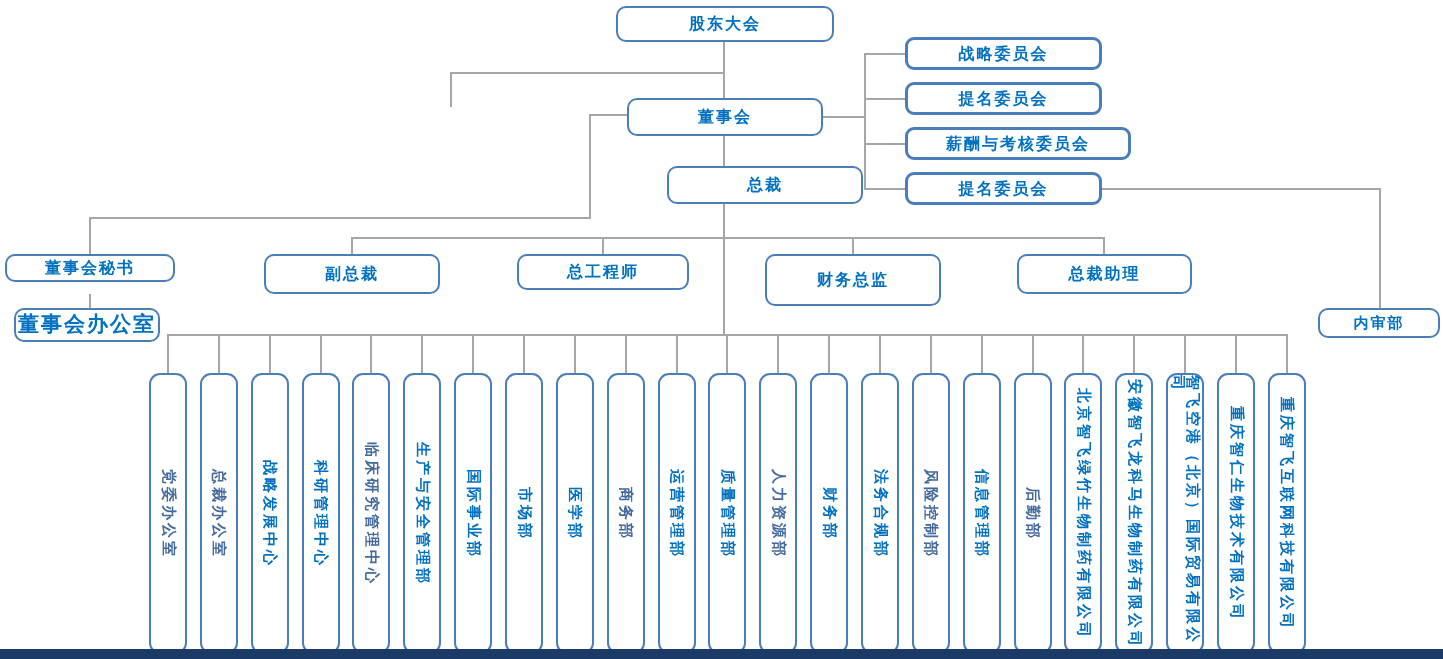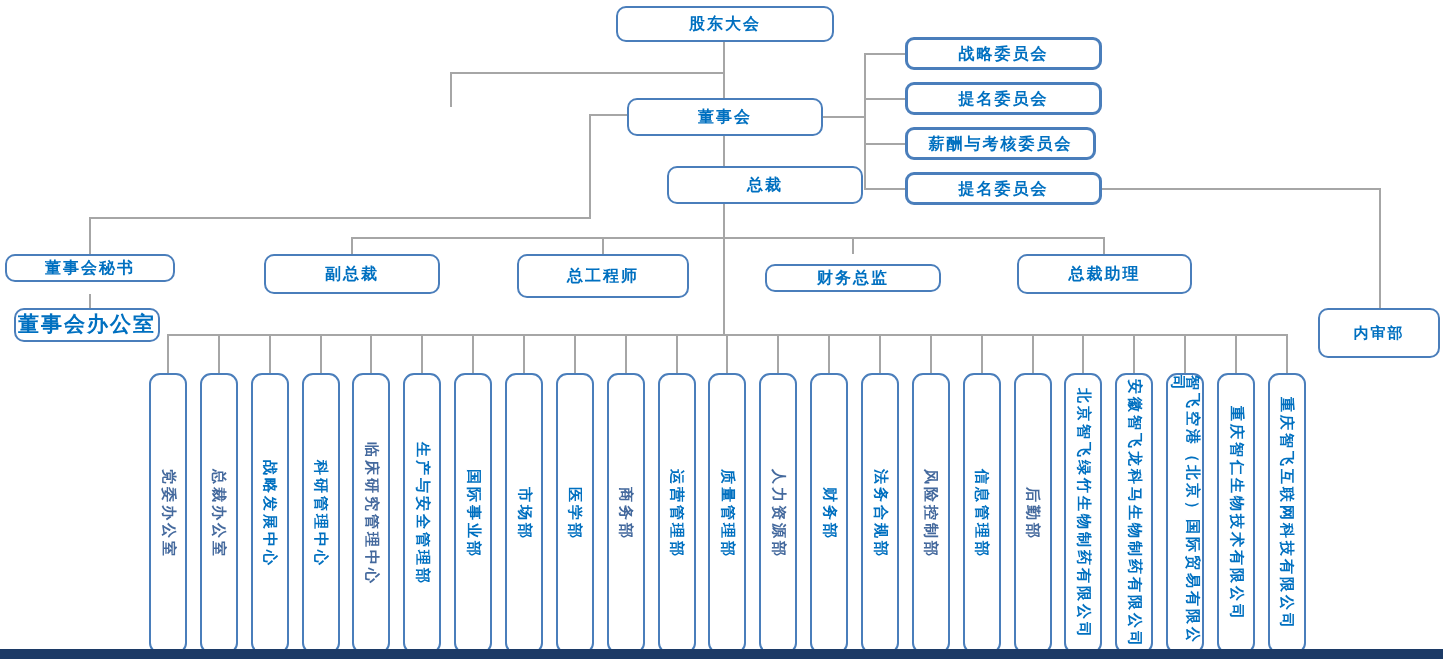--- a/index.html
+++ b/index.html
@@ -41,31 +41,31 @@
 <body>
 
 <div id="stage">
 
   <div class="box" style="left:616px;top:6px;width:218px;height:36px;">股东大会</div>
   <div class="box" style="left:627px;top:98px;width:196px;height:38px;">董事会</div>
   <div class="box" style="left:627px;top:166px;width:196px;height:38px;margin-left:40px;">总裁</div>
 
   <div class="box committee" style="left:905px;top:37px;width:197px;height:33px;">战略委员会</div>
   <div class="box committee" style="left:905px;top:82px;width:197px;height:33px;">提名委员会</div>
-  <div class="box committee" style="left:905px;top:127px;width:191px;height:33px;">薪酬与考核委员会</div>
+  <div class="box committee" style="left:905px;top:127px;width:226px;height:33px;">薪酬与考核委员会</div>
   <div class="box committee" style="left:905px;top:172px;width:197px;height:33px;">提名委员会</div>
 
   <div class="box" style="left:5px;top:254px;width:170px;height:28px;">董事会秘书</div>
   <div class="box" style="left:264px;top:254px;width:176px;height:40px;">副总裁</div>
-  <div class="box" style="left:517px;top:254px;width:172px;height:44px;">总工程师</div>
-  <div class="box" style="left:765px;top:264px;width:176px;height:28px;">财务总监</div>
+  <div class="box" style="left:517px;top:254px;width:172px;height:36px;">总工程师</div>
+  <div class="box" style="left:765px;top:254px;width:176px;height:52px;">财务总监</div>
   <div class="box" style="left:1017px;top:254px;width:175px;height:40px;">总裁助理</div>
 
   <div class="box" style="left:14px;top:308px;width:146px;height:34px;font-size:21px;">董事会办公室</div>
-  <div class="box" style="left:1318px;top:308px;width:122px;height:50px;font-size:15px;">内审部</div>
+  <div class="box" style="left:1318px;top:308px;width:122px;height:30px;font-size:15px;">内审部</div>
 
   <div class="line" style="left:723px;top:42px;width:2px;height:56px;"></div>
   <div class="line" style="left:450px;top:72px;width:275px;height:2px;"></div>
   <div class="line" style="left:450px;top:72px;width:2px;height:35px;"></div>
   <div class="line" style="left:723px;top:136px;width:2px;height:30px;"></div>
   <div class="line" style="left:864px;top:53px;width:2px;height:136px;"></div>
   <div class="line" style="left:864px;top:53px;width:41px;height:2px;"></div>
   <div class="line" style="left:864px;top:98px;width:41px;height:2px;"></div>
   <div class="line" style="left:864px;top:143px;width:41px;height:2px;"></div>
   <div class="line" style="left:864px;top:188px;width:41px;height:2px;"></div>

